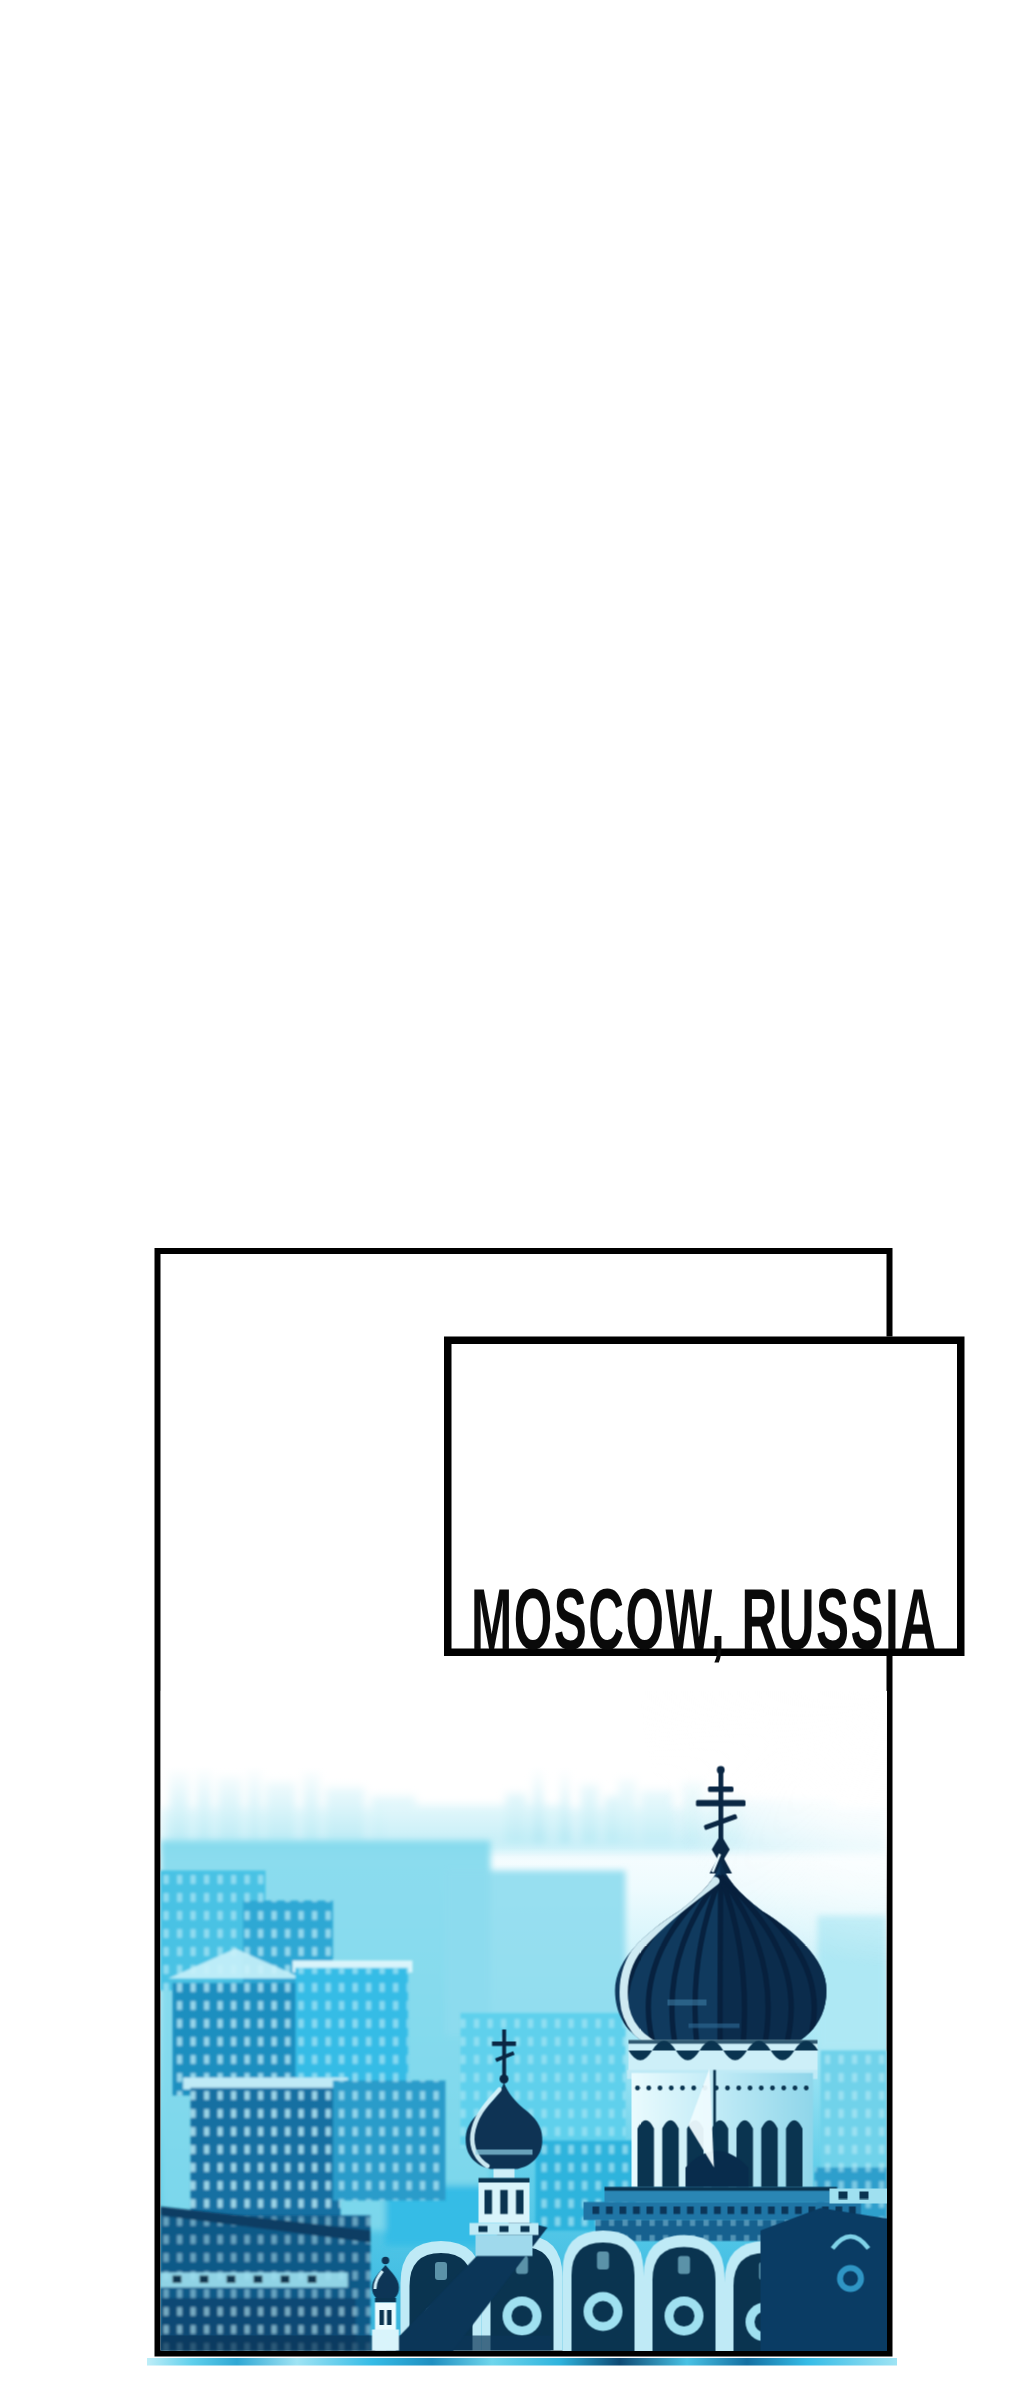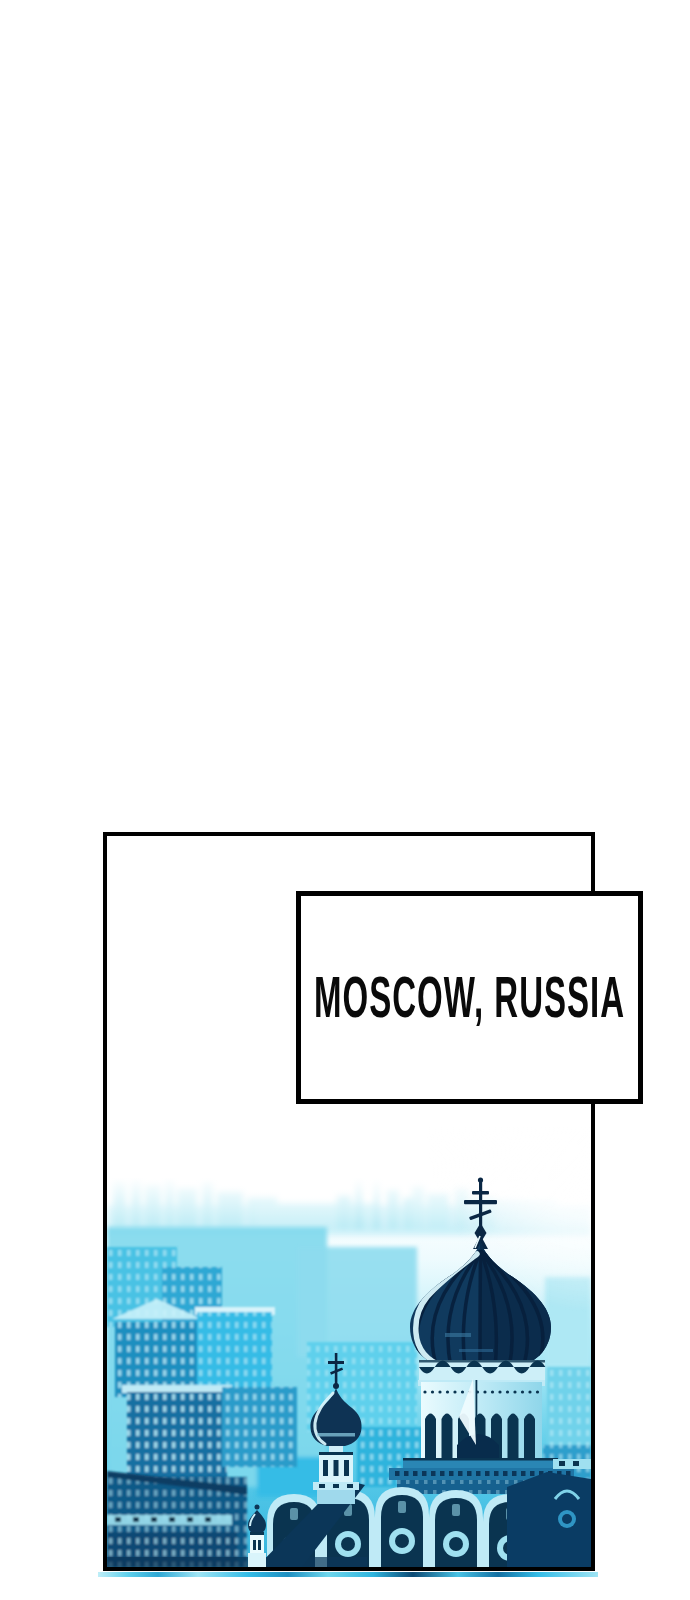--- a/index.html
+++ b/index.html
@@ -10,21 +10,21 @@
   .panel{
     position:absolute;left:103px;top:832px;width:492px;height:739px;
     border:4px solid #000;box-sizing:border-box;background:#ffffff;overflow:hidden;
   }
   .panel svg{position:absolute;left:0;bottom:0;display:block;}
 
   
   .caption-box{
     position:absolute;left:296px;top:891px;width:347px;height:213px;
     border:5px solid #000;box-sizing:border-box;background:#ffffff;
-    display:flex;align-items:center;justify-content:center;z-index:5;
+    display:flex;align-items:flex-end;justify-content:center;z-index:5;
   }
   .caption-text{
     font-weight:700;font-size:33px;letter-spacing:1px;color:#0a0a0a;
     transform:scaleY(1.75);white-space:nowrap;
   }
 
   
   .next-panel-peek{
     position:absolute;left:98px;top:1572px;width:500px;height:5px;
     background:linear-gradient(90deg,

